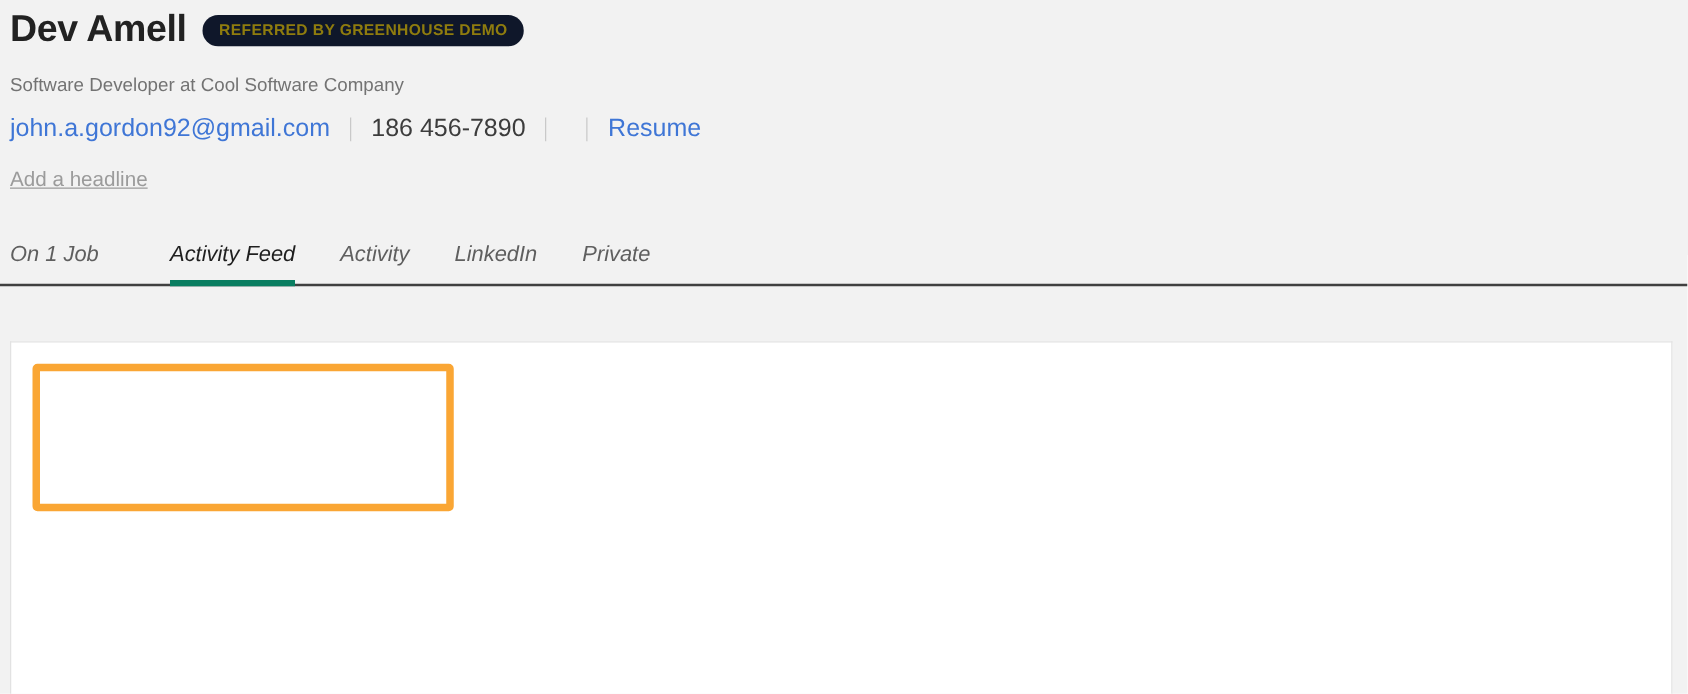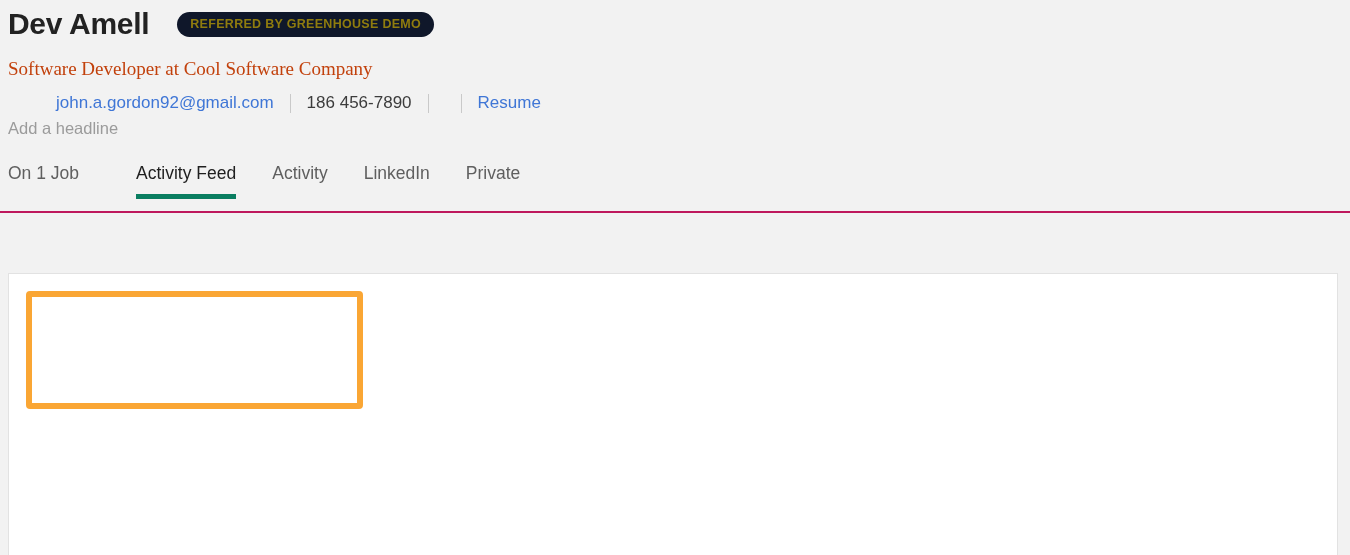--- a/index.html
+++ b/index.html
@@ -16,21 +16,21 @@
     position: relative;
   }
 
   
   #profile-header {
     padding: 0 0 0 8px;
   }
   #name-row {
     display: flex;
     align-items: center;
-    gap: 28px;
+    gap: 13px;
     padding-top: 4px;
     height: 40px;
   }
   #candidate-name {
     font-size: 30px;
     font-weight: bold;
     color: #222222;
     letter-spacing: -0.3px;
     line-height: 34px;
   }
@@ -39,63 +39,63 @@
     color: #8f7c0e;
     font-size: 12.5px;
     font-weight: bold;
     letter-spacing: 0.3px;
     padding: 6px 13px 6px 13px;
     border-radius: 13px;
     line-height: 13px;
     white-space: nowrap;
   }
   #headline-title {
-    font-size: 19px;
-    color: #c2410c;
+    font-size: 15px;
+    color: #737373;
     margin-top: 14px;
     line-height: 21px;
-    font-family: Liberation Serif, serif;
   }
   #contact-row {
     display: flex;
     align-items: center;
     margin-top: 14px;
-    font-size: 17px;
+    font-size: 20px;
     color: #3c3c3c;
     line-height: 20px;
-    margin-left: 48px;
   }
   #contact-row .sep {
     width: 1px;
     height: 19px;
     background: #c9c9c9;
     margin: 0 16px;
   }
   .link {
     color: #3f76d6;
     text-decoration: none;
     cursor: pointer;
   }
   #add-headline {
     font-size: 16.5px;
     color: #9b9b9b;
-    margin-top: 5px;
+    margin-top: 21px;
     line-height: 20px;
     cursor: text;
+    text-decoration: underline;
   }
 
   
   #tab-bar {
     display: flex;
-    align-items: flex-start;
+    align-items: flex-end;
     margin-top: 25px;
     padding-left: 8px;
     height: 50px;
     box-sizing: border-box;
-    border-bottom: 2px solid #be185d;
+    border-bottom: 2px solid #404040;
+    font-style: italic;
   }
   .tab {
     font-size: 17.5px;
     color: #5f5f5f;
     padding: 0 0 14px 0;
     margin-right: 36px;
     cursor: pointer;
     position: relative;
     line-height: 20px;
   }

